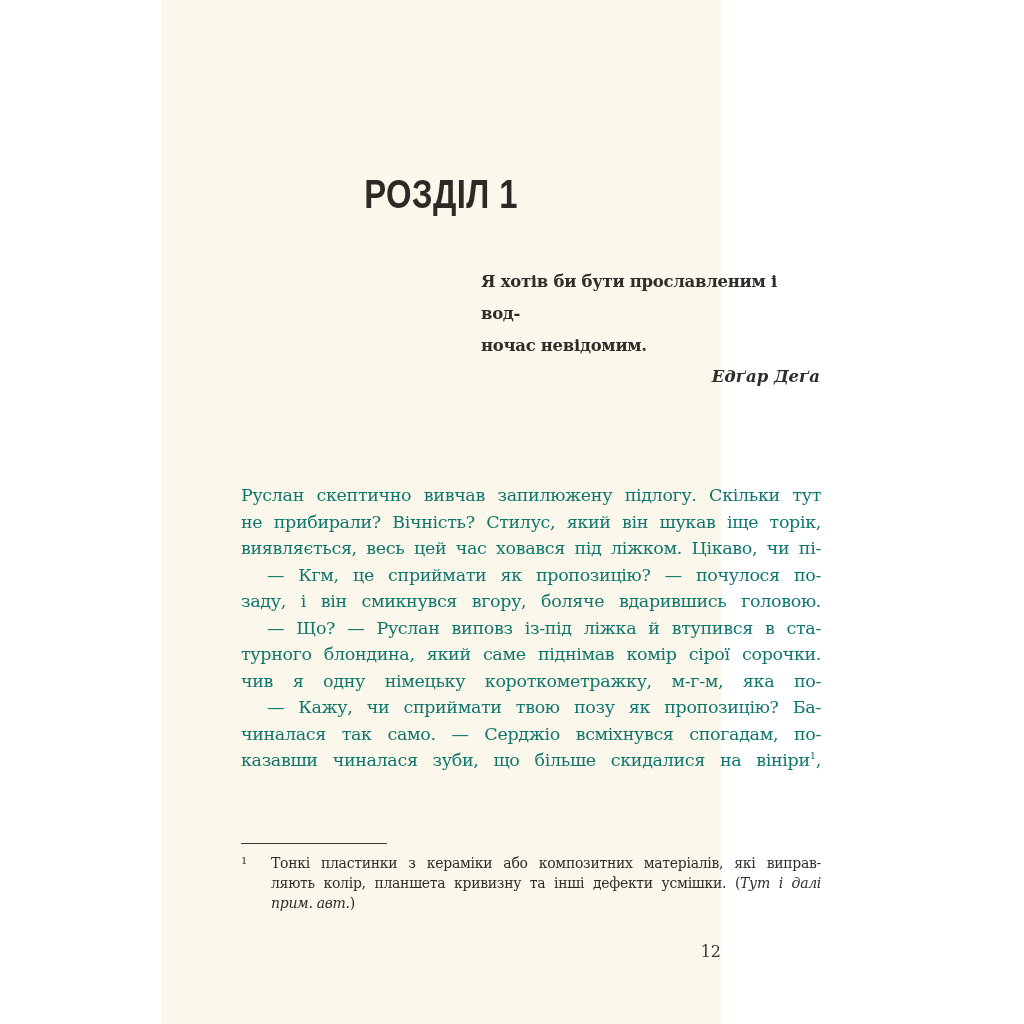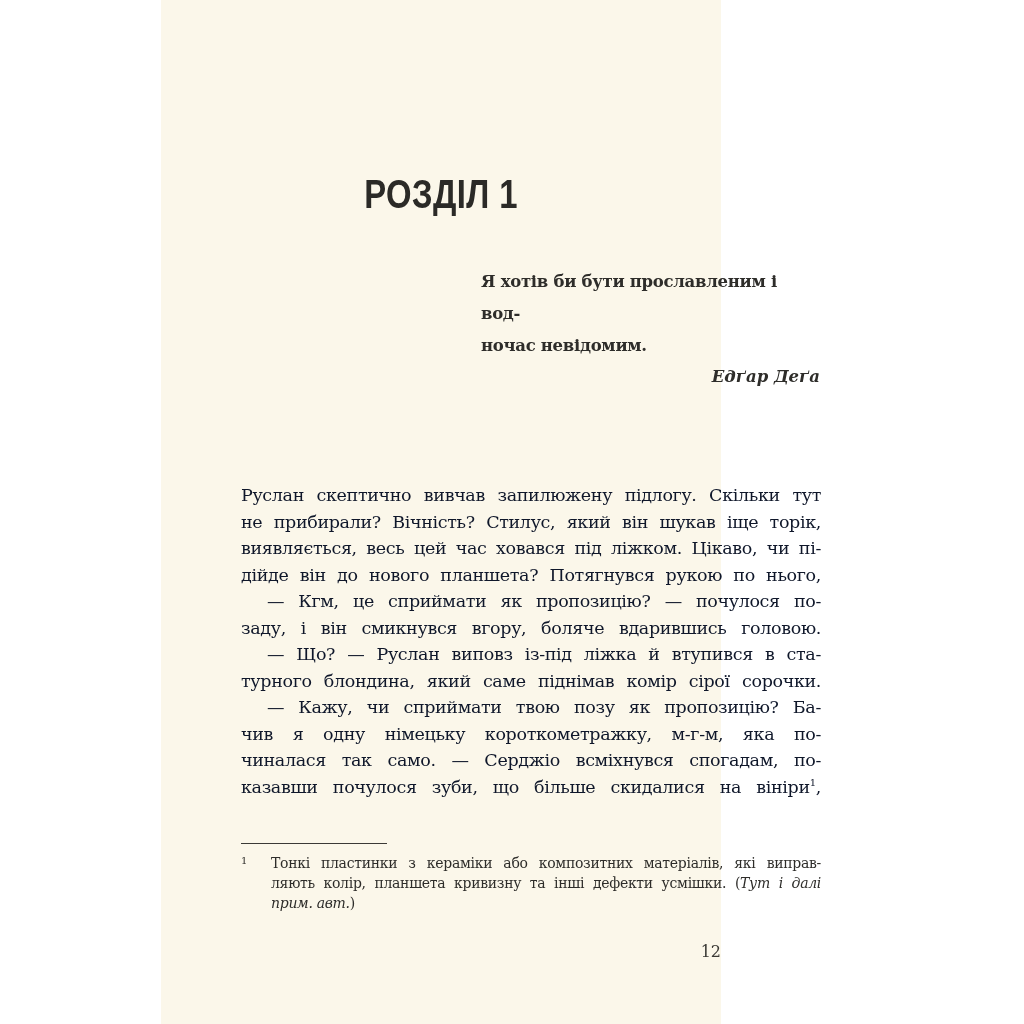--- a/index.html
+++ b/index.html
@@ -50,21 +50,21 @@
       font-weight: bold;
     }
     .body-text {
       position: absolute;
       left: 80px;
       width: 580px;
       top: 482px;
       font-family: "DejaVu Serif", serif;
       font-size: 17.5px;
       line-height: 26.5px;
-      color: #0f172a;
+      color: #0f766e;
       letter-spacing: -0.35px;
     }
     .body-text .line {
       display: block;
       white-space: nowrap;
       text-align: justify;
       text-align-last: justify;
     }
     .body-text .line.last {
       text-align-last: left;
@@ -133,29 +133,28 @@
       <div>Я хотів би бути прославленим і вод-</div>
       <div>ночас невідомим.</div>
     </div>
     <div class="epigraph-author">Едґар Деґа</div>
   </div>
 
   <div class="body-text">
     <span class="line">Руслан скептично вивчав запилюжену підлогу. Скільки тут</span>
     <span class="line">не прибирали? Вічність? Стилус, який він шукав іще торік,</span>
     <span class="line">виявляється, весь цей час ховався під ліжком. Цікаво, чи пі-</span>
-    <span class="line">дійде він до нового планшета? Потягнувся рукою по нього,</span>
     <span class="line indent">— Кгм, це сприймати як пропозицію? — почулося по-</span>
     <span class="line">заду, і він смикнувся вгору, боляче вдарившись головою.</span>
     <span class="line indent">— Що? — Руслан виповз із-під ліжка й втупився в ста-</span>
     <span class="line">турного блондина, який саме піднімав комір сірої сорочки.</span>
+    <span class="line">чив я одну німецьку короткометражку, м-г-м, яка по-</span>
     <span class="line indent">— Кажу, чи сприймати твою позу як пропозицію? Ба-</span>
-    <span class="line">чив я одну німецьку короткометражку, м-г-м, яка по-</span>
     <span class="line">чиналася так само. — Серджіо всміхнувся спогадам, по-</span>
-    <span class="line"><span>казавши почулося зуби, що більше скидалися на вініри</span><sup class="fnref">1</sup><span>,</span></span>
+    <span class="line"><span>казавши чиналася зуби, що більше скидалися на вініри</span><sup class="fnref">1</sup><span>,</span></span>
   </div>
 
   <div class="footnote-rule"></div>
 
   <div class="footnote">
     <span class="footnote-num">1</span>
     <div class="footnote-body">
       <span class="line">Тонкі пластинки з кераміки або композитних матеріалів, які виправ-</span>
       <span class="line"><span>ляють колір, планшета кривизну та інші дефекти усмішки. (</span><em>Тут і далі</em></span>
       <span class="line last"><em>прим. авт.</em><span>)</span></span>

